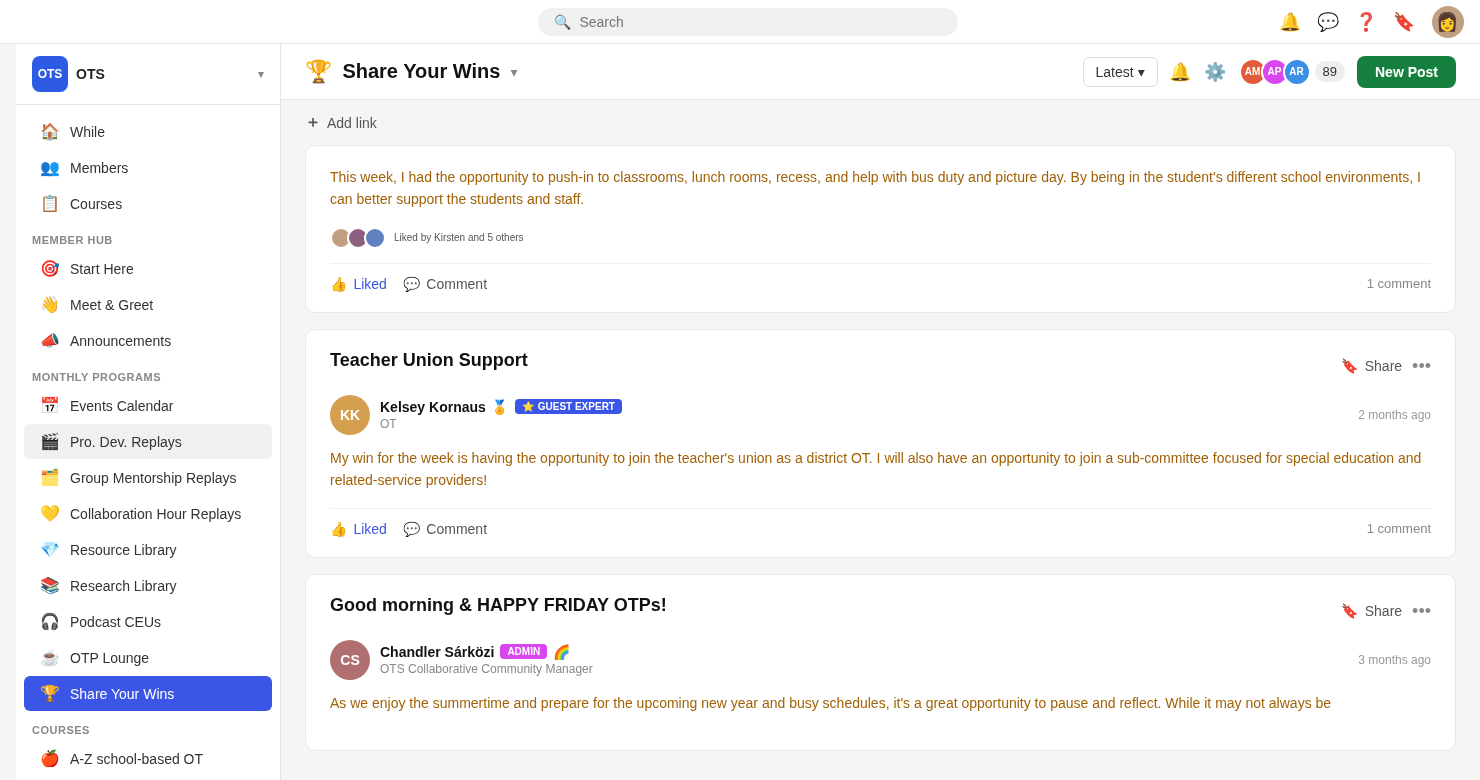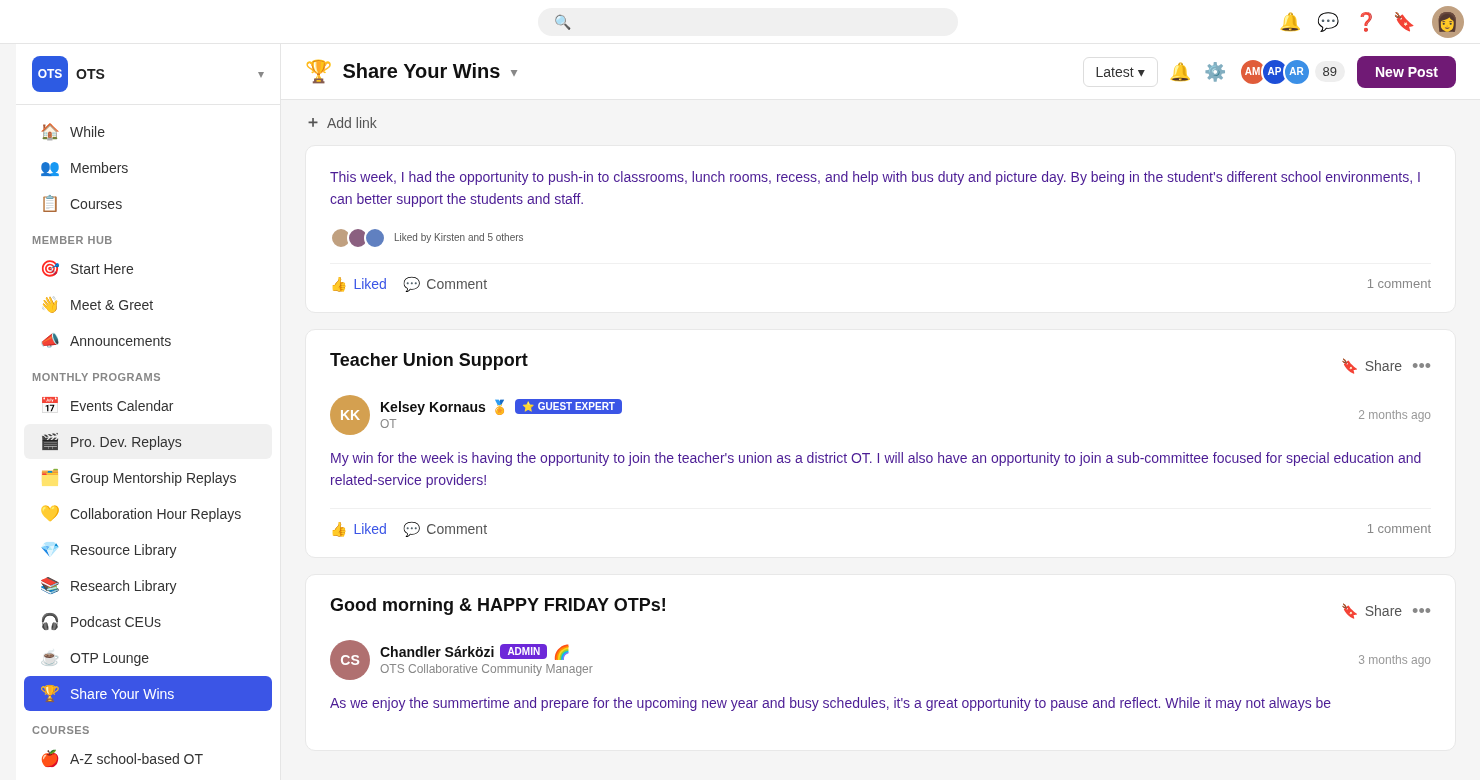--- a/index.html
+++ b/index.html
@@ -204,21 +204,21 @@
     .avatar-sm:first-child { margin-left: 0; }
     .badge-count {
       background: #eee;
       border-radius: 12px;
       padding: 3px 8px;
       font-size: 13px;
       color: #333;
       margin-left: 4px;
     }
     .new-post-btn {
-      background: #701a75;
+      background: #15803d;
       color: #fff;
       border: none;
       border-radius: 8px;
       padding: 8px 18px;
       font-size: 14px;
       font-weight: 600;
       cursor: pointer;
     }
     .bell-icon-sub, .gear-icon-sub {
       font-size: 18px;
@@ -288,32 +288,32 @@
       color: #fff;
       font-size: 10px;
       font-weight: 700;
       padding: 2px 7px;
       border-radius: 4px;
       display: flex;
       align-items: center;
       gap: 3px;
     }
     .badge-admin {
-      background: #6d28d9;
+      background: #d946ef;
       color: #fff;
       font-size: 10px;
       font-weight: 700;
       padding: 2px 7px;
       border-radius: 4px;
     }
     .author-sub { font-size: 12px; color: #888; }
     .post-time { font-size: 12px; color: #999; margin-left: auto; }
     .post-body {
       font-size: 14px;
-      color: #4c1d95;
+      color: #a16207;
       line-height: 1.6;
       margin-bottom: 16px;
     }
     .post-meta-row {
       display: flex;
       align-items: center;
       gap: 8px;
       margin-bottom: 14px;
     }
     .like-avatars {
@@ -390,20 +390,21 @@
       border: 1px solid #e8e8e8;
     }
   </style>
 </head>
 <body>
 
 <div class="top-bar">
   <div class="top-bar-left"></div>
   <div class="search-bar">
     <span style="color:#888;font-size:14px;">🔍</span>
+    <input type="text" placeholder="Search" style="">
   </div>
   <div class="top-bar-right">
     <span class="top-icon">🔔</span>
     <span class="top-icon">💬</span>
     <span class="top-icon">❓</span>
     <span class="top-icon">🔖</span>
     <div class="avatar-top">
       <span style="font-size:18px;">👩</span>
     </div>
   </div>
@@ -509,21 +510,21 @@
       </div>
       <div class="sub-header-right">
         <button class="sort-btn">
           <span>Latest</span>
           <span>▾</span>
         </button>
         <span class="bell-icon-sub">🔔</span>
         <span class="gear-icon-sub">⚙️</span>
         <div class="avatar-group">
           <div class="avatar-sm" style="background:#e05c3a;">AM</div>
-          <div class="avatar-sm" style="background:#1d4ed8;">AP</div>
+          <div class="avatar-sm" style="background:#d946ef;">AP</div>
           <div class="avatar-sm" style="background:#3b8fe6;">AR</div>
           <span class="badge-count">89</span>
         </div>
         <button class="new-post-btn">New Post</button>
       </div>
     </div>
 
     <div class="feed-area">
 
       <div class="add-link-bar">

